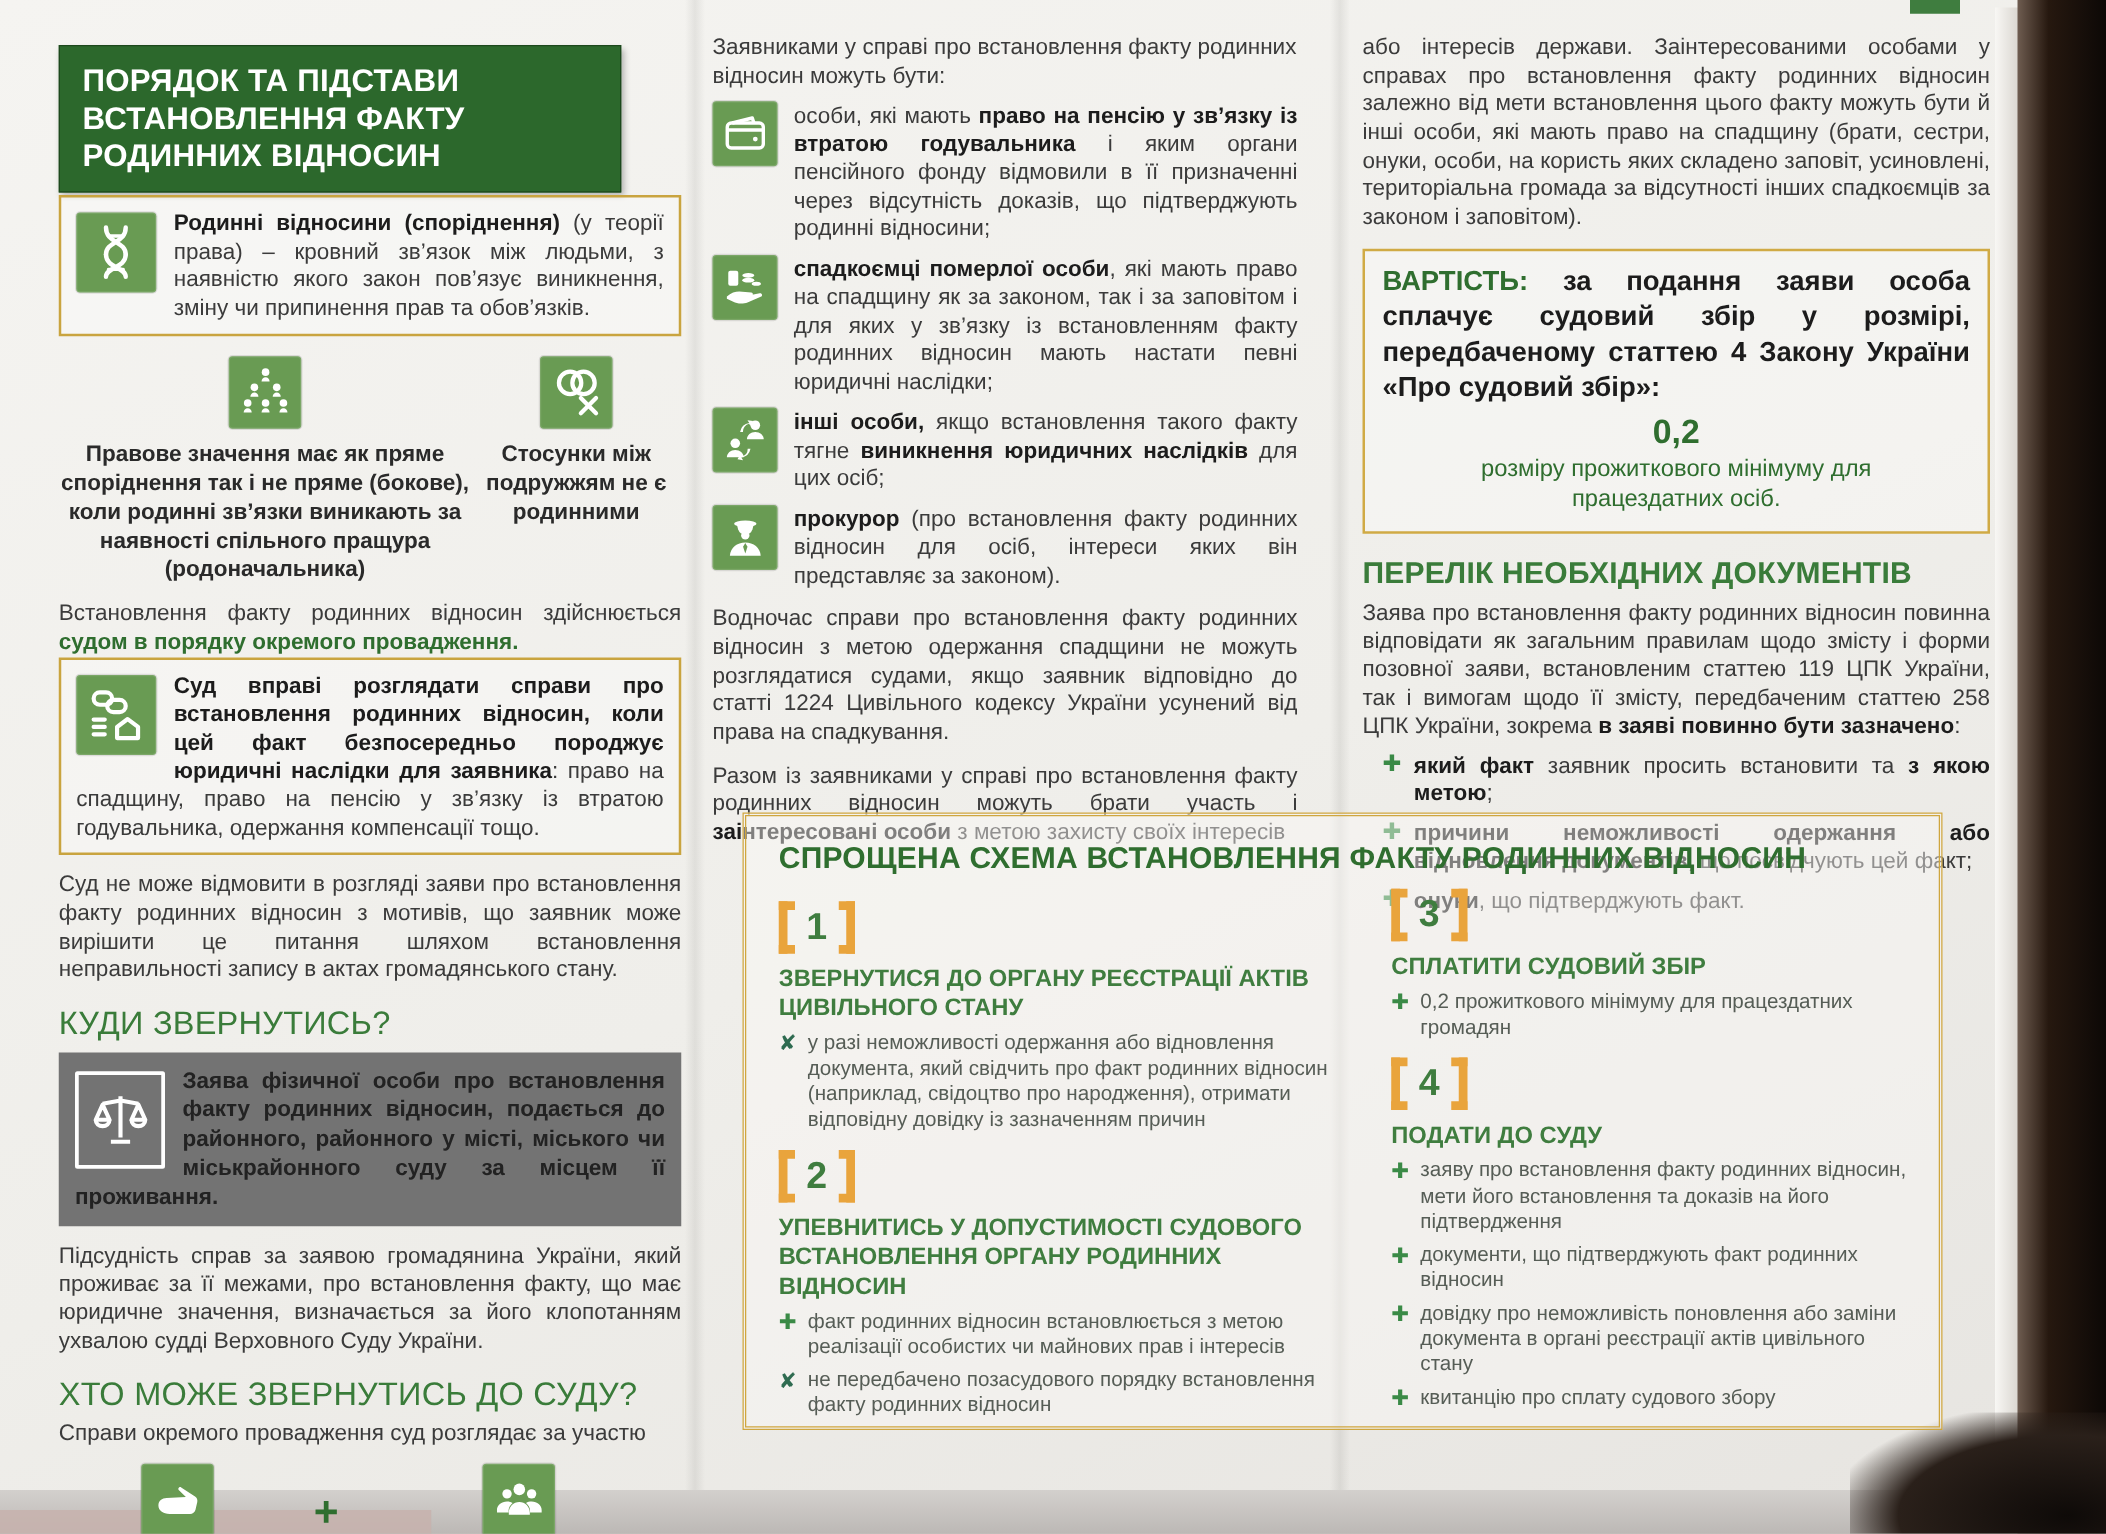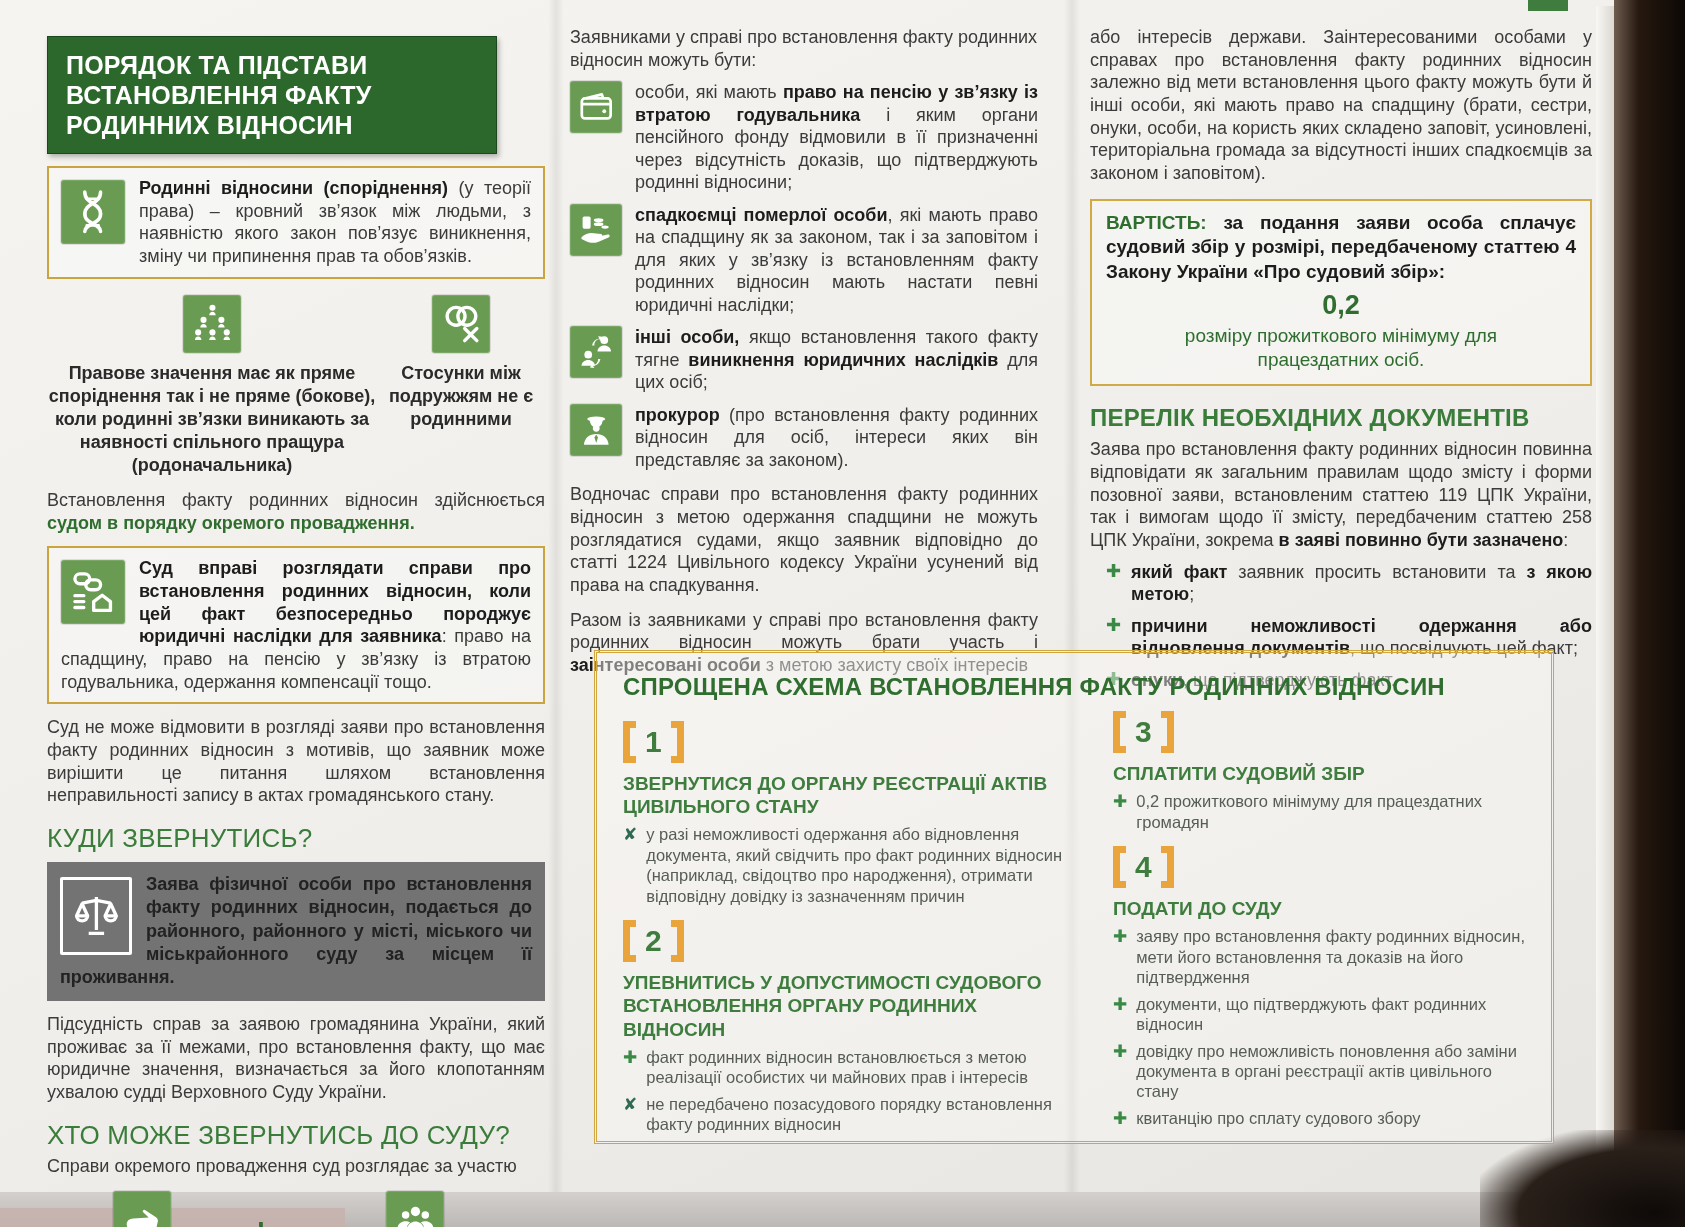--- a/index.html
+++ b/index.html
@@ -23,21 +23,21 @@
 
   .col{position:absolute;}
   #col1{left:47px;top:36px;width:498px;}
   #col2{left:570px;top:26px;width:468px;}
   #col3{left:1090px;top:26px;width:502px;}
 
   .header-box{background:#2c682c;border:1px solid #1d481d;box-shadow:2px 3px 5px rgba(0,0,0,.28);
     width:450px;box-sizing:border-box;padding:13px 18px;}
   .header-box .t{color:#ffffff;font-weight:bold;font-size:25px;line-height:1.2;letter-spacing:.2px;}
 
-  .gold-box{border:2px solid #c9a43f;padding:9px 12px;margin-top:12px;background:rgba(255,255,255,.3);overflow:hidden;}
+  .gold-box{border:2px solid #c9a43f;padding:9px 12px;margin-top:2px;background:rgba(255,255,255,.3);overflow:hidden;}
   .icn{background:#699b53;border-radius:3px;display:flex;align-items:center;justify-content:center;
     box-shadow:0 0 0 1px rgba(0,0,0,.10), inset 0 0 0 1px rgba(255,255,255,.12);}
   .icn svg{width:74%;height:74%;}
   .s64{width:64px;height:64px;} .s58{width:58px;height:58px;} .s52{width:52px;height:52px;flex:0 0 52px;}
   .icn-float{float:left;margin:3px 14px 4px 0;}
 
   .para{font-size:18px;line-height:1.26;color:#3b3b3b;text-align:justify;margin-top:12px;}
   .b{font-weight:bold;color:#1c1c1c;}
   .g{color:#2f6e2f;}
   .b.g,.g.b{color:#2f6e2f;font-weight:bold;}
@@ -59,21 +59,21 @@
   .who-row{display:flex;align-items:flex-start;margin-top:14px;}
   .who-col{text-align:center;}
   .who-col .icn{margin:0 auto;}
   .wc1{width:190px;} .wc2{flex:1;}
   .plus-big{color:#2f6e2f;font-weight:bold;font-size:34px;line-height:1;margin:22px 4px 0;width:40px;text-align:center;}
 
   .entry{display:flex;gap:13px;margin-top:10px;}
   .entry .etxt{flex:1;font-size:18px;line-height:1.25;color:#3b3b3b;text-align:justify;}
 
   .cost-box{border:2px solid #d0aa45;padding:10px 14px;margin-top:14px;background:rgba(255,255,255,.3);}
-  .cost-runs{font-size:19px;line-height:1.3;text-align:justify;}
+  .cost-runs{font-size:22px;line-height:1.3;text-align:justify;}
   .cost-amount{text-align:center;color:#2f6e2f;font-weight:bold;font-size:27px;margin-top:5px;}
   .cost-note{text-align:center;color:#2f6e2f;font-weight:normal;font-size:19px;line-height:1.25;margin:3px auto 3px;max-width:340px;}
 
   .h-green-sm{font-size:24px;font-weight:bold;color:#3a7c3a;margin:18px 0 6px;letter-spacing:.2px;}
   .docs-item{display:flex;gap:10px;margin-top:9px;padding-left:16px;}
   .marker{font-weight:bold;font-size:18px;line-height:1.2;}
   .marker.plus{color:#3a8a46;}
   .marker.cross{color:#2e6b50;}
   .docs-item .dtxt{flex:1;font-size:18px;line-height:1.25;color:#3b3b3b;text-align:justify;}
 

